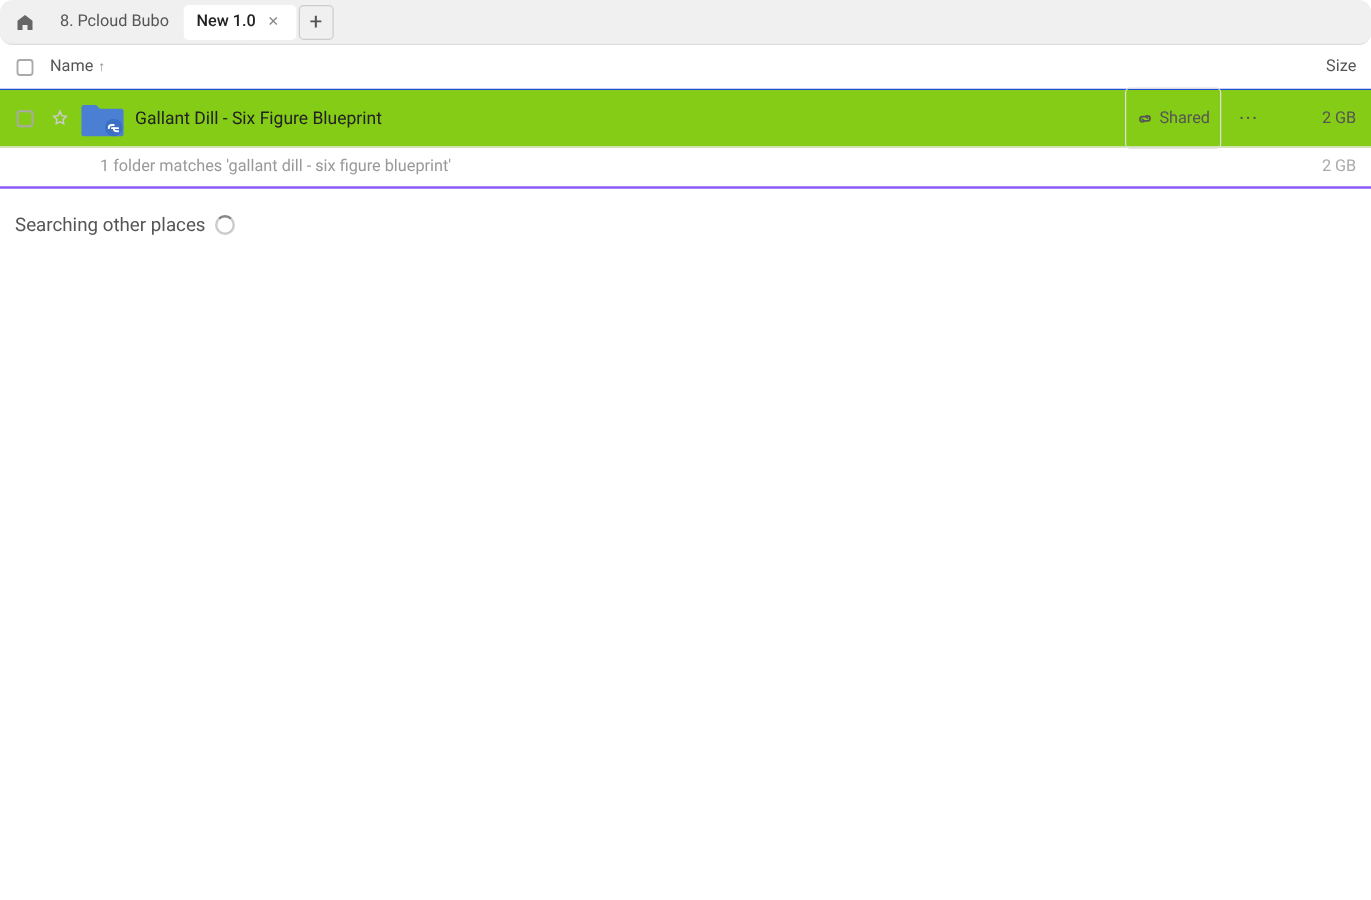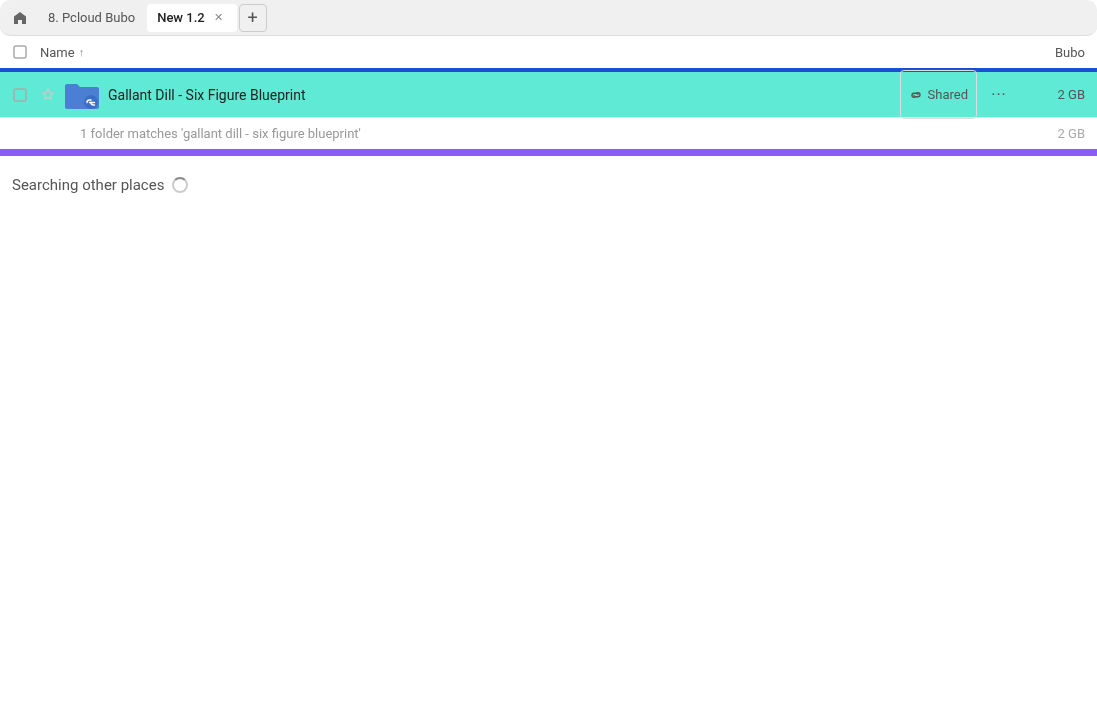--- a/index.html
+++ b/index.html
@@ -73,21 +73,21 @@
       cursor: pointer;
       border: 1px solid #ccc;
       background: transparent;
     }
 
     
     .col-header {
       display: flex;
       align-items: center;
       height: 36px;
-      border-bottom: 4px solid #1d4ed8;
+      border-bottom: 1px solid #1d4ed8;
       padding: 0 12px;
       background: #fff;
     }
     .col-checkbox {
       width: 28px;
       display: flex;
       align-items: center;
     }
     .col-name {
       flex: 1;
@@ -104,21 +104,21 @@
       font-size: 13px;
       color: #555;
     }
 
     
     .file-row {
       display: flex;
       align-items: center;
       height: 46px;
       padding: 0 12px;
-      background: #5eead4;
+      background: #84cc16;
       border-bottom: 1px solid #e8e8e8;
       cursor: pointer;
     }
     .star-icon {
       width: 24px;
       display: flex;
       align-items: center;
       color: #ccc;
     }
     .file-icon-wrap {
@@ -162,21 +162,21 @@
       text-align: right;
       font-size: 13px;
       color: #555;
     }
 
     
     .match-row {
       display: flex;
       align-items: center;
       padding: 8px 12px 8px 80px;
-      border-bottom: 7px solid #8b5cf6;
+      border-bottom: 2px solid #8b5cf6;
     }
     .match-text {
       flex: 1;
       font-size: 13px;
       color: #999;
     }
     .match-size {
       width: 60px;
       text-align: right;
       font-size: 13px;
@@ -213,40 +213,40 @@
 <div class="tab-bar">
   <div class="tab-home">
     <svg width="16" height="16" viewBox="0 0 16 16" fill="none" xmlns="http://www.w3.org/2000/svg">
       <path d="M2 6.5L8 2L14 6.5V14H10V10H6V14H2V6.5Z" fill="#666"></path>
     </svg>
   </div>
   <div class="tab-item">
     <span>8. Pcloud Bubo</span>
   </div>
   <div class="tab-item active">
-    <span>New 1.2</span>
+    <span>New 1.0</span>
     <span class="tab-close">✕</span>
   </div>
   <div class="tab-add">
     <span>+</span>
   </div>
 </div>
 
 <div class="col-header">
   <div class="col-checkbox">
     <svg width="16" height="16" viewBox="0 0 16 16" fill="none">
       <rect x="2" y="2" width="12" height="12" rx="2" stroke="#aaa" stroke-width="1.5" fill="none"></rect>
     </svg>
   </div>
   <div class="col-name">
     <span>Name</span>
     <span style="font-size:11px;color:#888;">↑</span>
   </div>
   <div class="col-size">
-    <span>Bubo</span>
+    <span>Size</span>
   </div>
 </div>
 
 <div class="file-row">
   <div class="col-checkbox">
     <svg width="16" height="16" viewBox="0 0 16 16" fill="none">
       <rect x="2" y="2" width="12" height="12" rx="2" stroke="#aaa" stroke-width="1.5" fill="none"></rect>
     </svg>
   </div>
   <div class="star-icon">

